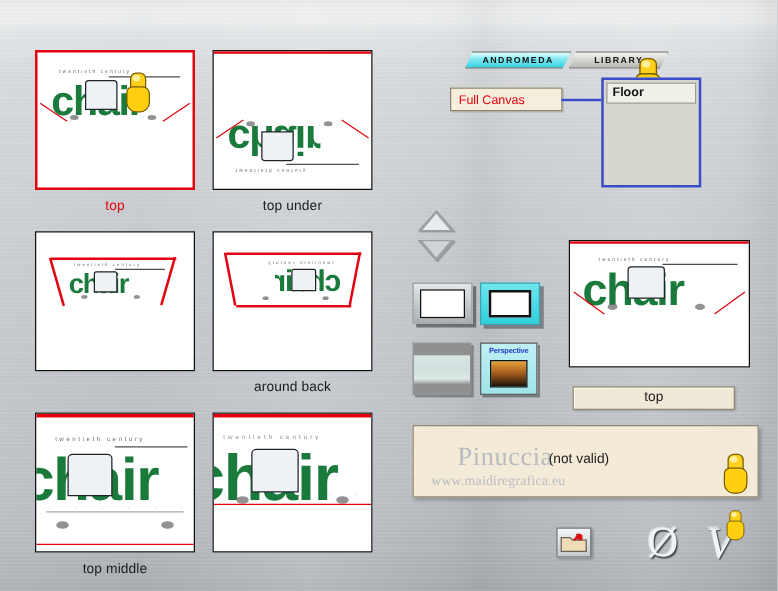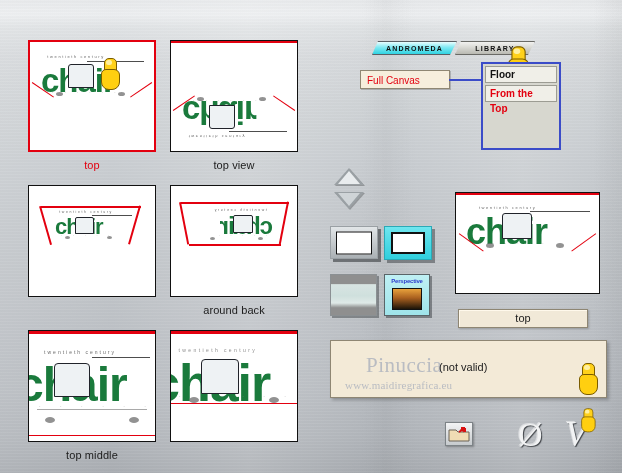--- a/index.html
+++ b/index.html
@@ -244,21 +244,21 @@
         <div class="word" style="left:11px;top:20px;font-size:33px;">chair</div>
         <div class="chairicon" style="left:38px;top:22px;width:24px;height:22px;border-radius:3px 3px 0 0;"></div>
         <div class="dots" style="left:22px;top:48px;">· · · · · ·</div>
         <div class="blob" style="left:26px;top:50px;width:7px;height:4px;"></div>
         <div class="blob" style="left:88px;top:50px;width:7px;height:4px;"></div>
         <div class="redline" style="left:2px;top:40px;width:26px;height:1.4px;transform:rotate(34deg);transform-origin:left center;"></div>
         <div class="redline" style="right:2px;top:40px;width:26px;height:1.4px;transform:rotate(-34deg);transform-origin:right center;"></div>
       </div>
       <div class="redline" style="left:0;top:0;right:0;height:2px;"></div>
     </div>
-    <div class="caption">top view</div>
+    <div class="caption">top under</div>
   </div>
 
   <div class="thumb" style="left:28px;top:185px;">
     <div class="frame">
       <div class="art">
         <div class="tiny-head" style="top:24px;left:24%;right:16%;font-size:3.5px;">twentieth century</div>
         <div class="rule" style="left:50%;right:18%;top:29px;"></div>
         <div class="word" style="left:26px;top:28px;font-size:22px;">chair</div>
         <div class="chairicon" style="left:46px;top:31px;width:17px;height:15px;border-radius:2px 2px 0 0;"></div>
         <div class="dots" style="left:32px;top:48px;font-size:3px;">· · · · ·</div>
@@ -336,23 +336,20 @@
   </div>
 
   <div class="fieldbox" style="left:360px;top:70px;width:90px;">
     <span>Full Canvas</span>
   </div>
   <div class="connector" style="left:449px;top:79px;width:36px;"></div>
 
   <div class="menupanel" style="left:481px;top:62px;width:80px;height:88px;">
     <div class="menuitem">
       <span>Floor</span>
-    </div>
-    <div class="menuitem hot">
-      <span>From the Top</span>
     </div>
   </div>
 
   <div class="arrowbtn arrow-up" style="left:334px;top:168px;">
     <div class="arrow-inner-up"></div>
   </div>
   <div class="arrowbtn arrow-dn" style="left:334px;top:192px;">
     <div class="arrow-inner-dn"></div>
   </div>
 

